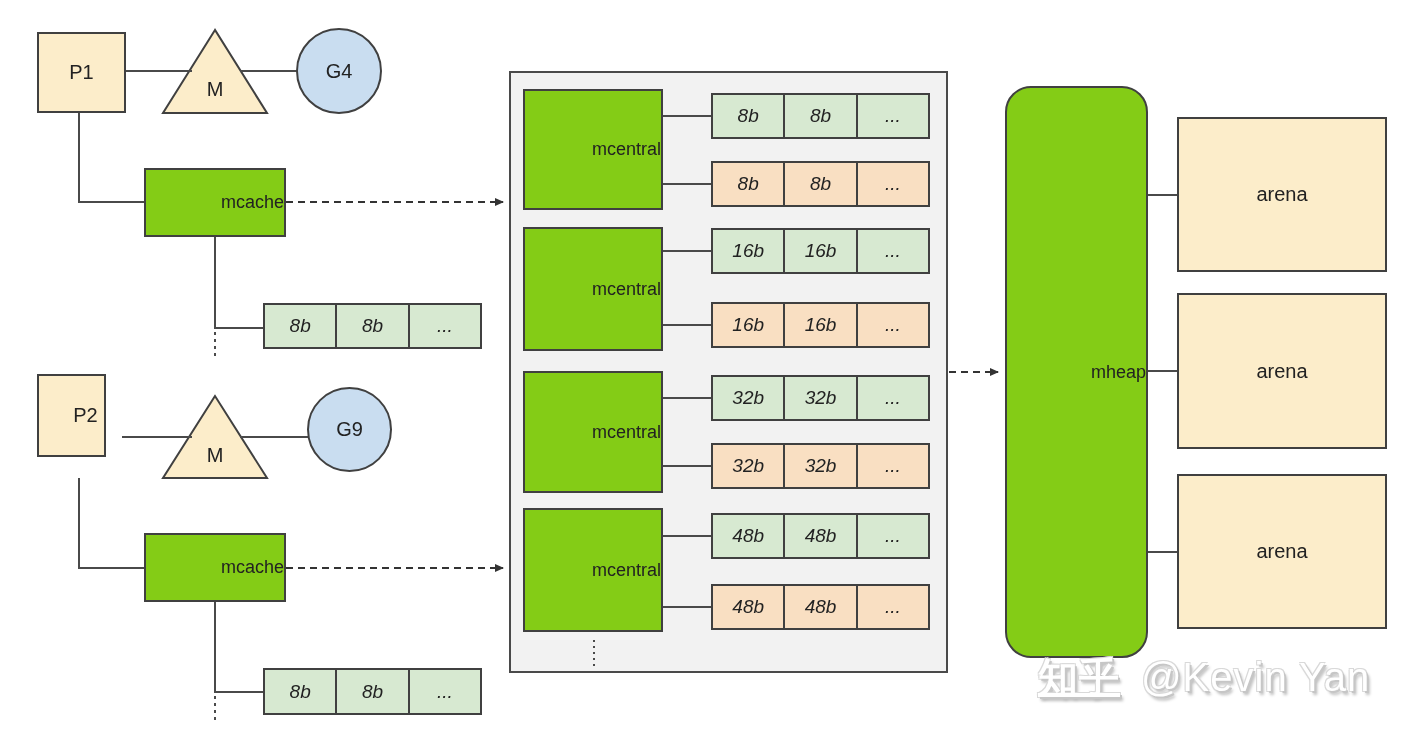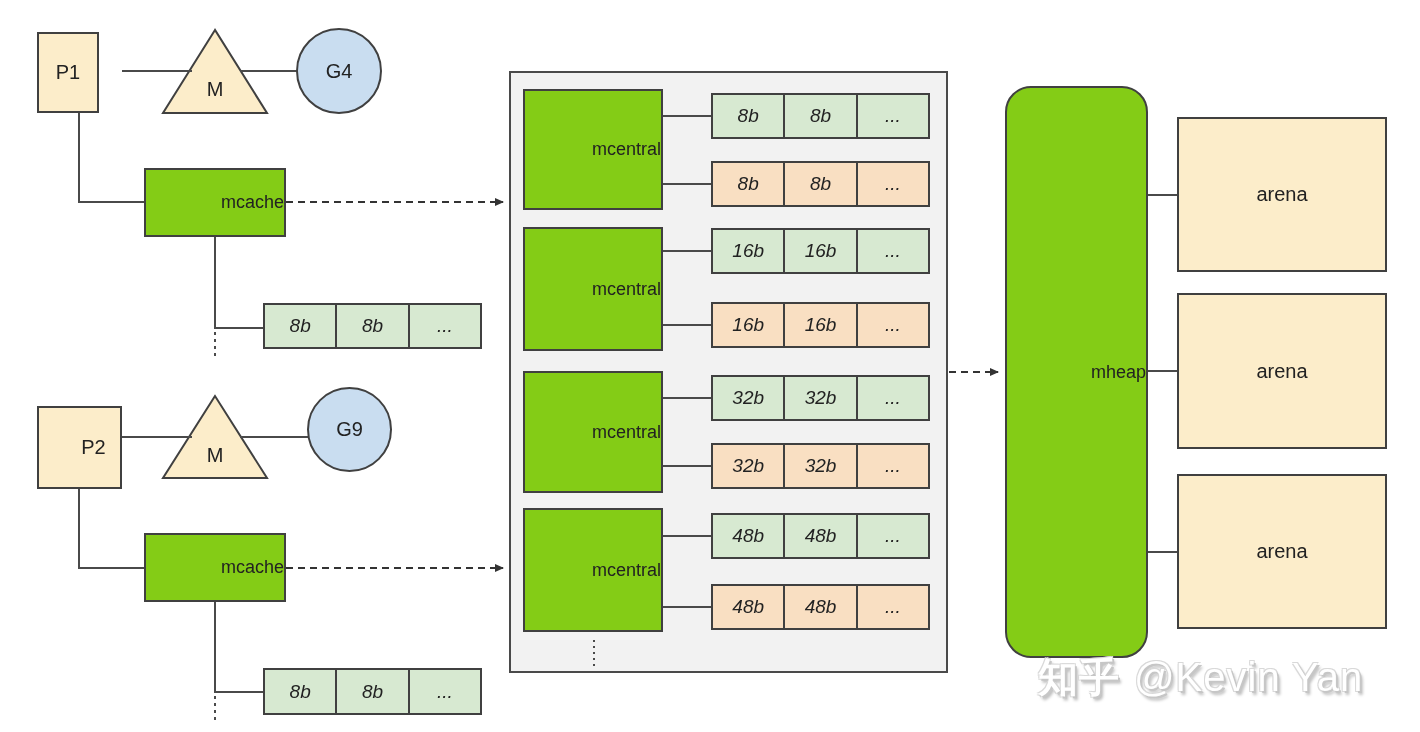--- a/index.html
+++ b/index.html
@@ -16,21 +16,21 @@
   .lbl-md{font-size:18px;}
   .tri-label{display:flex;align-items:center;justify-content:center;z-index:3;background:transparent;}
   .cellrow{display:flex;border:2px solid #404040;z-index:3;}
   .cellrow.green{background:#d7e9d1;}
   .cellrow.orange{background:#f9dfc2;}
   .cell{flex:1;display:flex;align-items:center;justify-content:center;font-size:19px;font-style:italic;}
   .cell + .cell{border-left:2px solid #404040;}
   .watermark{z-index:9;font-size:40px;white-space:nowrap;color:#ffffff;
              text-shadow:2px 2px 0 #c6c6c6,-1px -1px 0 #d9d9d9,1px -1px 0 #d9d9d9,-1px 1px 0 #d9d9d9,3px 4px 3px #bdbdbd;
              letter-spacing:1px;}
-  .watermark .site{font-weight:bold;margin-right:14px;}
+  .watermark .site{font-weight:bold;margin-right:21px;text-decoration:underline;}
 </style>
 </head>
 <body>
 
 <div class="canvas">
 
   <div class="abs panel" style="left:509px;top:71px;width:439px;height:602px;"></div>
 
   <svg class="svg-layer" width="1420" height="732" viewBox="0 0 1420 732">
     <defs>
@@ -67,39 +67,39 @@
     <line x1="663" y1="536" x2="711" y2="536" stroke="#4a4a4a" stroke-width="2"></line>
     <line x1="663" y1="607" x2="711" y2="607" stroke="#4a4a4a" stroke-width="2"></line>
 
     <line x1="594" y1="640" x2="594" y2="666" stroke="#4a4a4a" stroke-width="2" stroke-dasharray="2 4"></line>
 
     <line x1="1148" y1="195" x2="1177" y2="195" stroke="#4a4a4a" stroke-width="2"></line>
     <line x1="1148" y1="371" x2="1177" y2="371" stroke="#4a4a4a" stroke-width="2"></line>
     <line x1="1148" y1="552" x2="1177" y2="552" stroke="#4a4a4a" stroke-width="2"></line>
   </svg>
 
-  <div class="abs box creambox lbl-lg" style="left:37px;top:32px;width:62px;height:81px;">
+  <div class="abs box creambox lbl-lg" style="left:37px;top:32px;width:89px;height:81px;">
     <span>P1</span>
   </div>
   <div class="abs tri-label lbl-lg" style="left:190px;top:74px;width:50px;height:30px;">
     <span>M</span>
   </div>
   <div class="abs bluecircle lbl-lg" style="left:296px;top:28px;width:86px;height:86px;">
     <span>G4</span>
   </div>
   <div class="abs box graybox lbl-md" style="left:144px;top:168px;width:142px;height:69px;">
     <span>mcache</span>
   </div>
   <div class="abs cellrow green" style="left:263px;top:303px;width:219px;height:46px;">
     <div class="cell">8b</div>
     <div class="cell">8b</div>
     <div class="cell">...</div>
   </div>
 
-  <div class="abs box creambox lbl-lg" style="left:37px;top:406px;width:85px;height:83px;padding-left:28px;">
+  <div class="abs box creambox lbl-lg" style="left:37px;top:374px;width:69px;height:83px;padding-left:28px;">
     <span>P2</span>
   </div>
   <div class="abs tri-label lbl-lg" style="left:190px;top:440px;width:50px;height:30px;">
     <span>M</span>
   </div>
   <div class="abs bluecircle lbl-lg" style="left:307px;top:387px;width:85px;height:85px;">
     <span>G9</span>
   </div>
   <div class="abs box graybox lbl-md" style="left:144px;top:533px;width:142px;height:69px;">
     <span>mcache</span>

